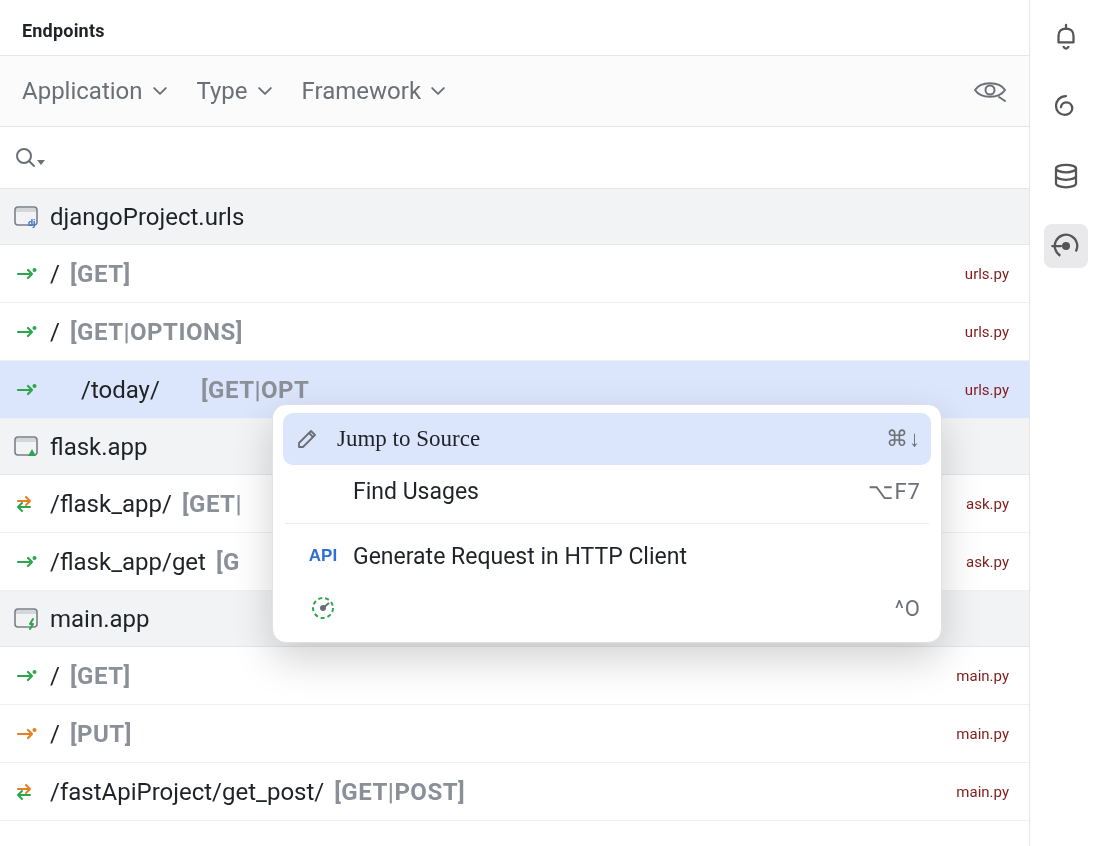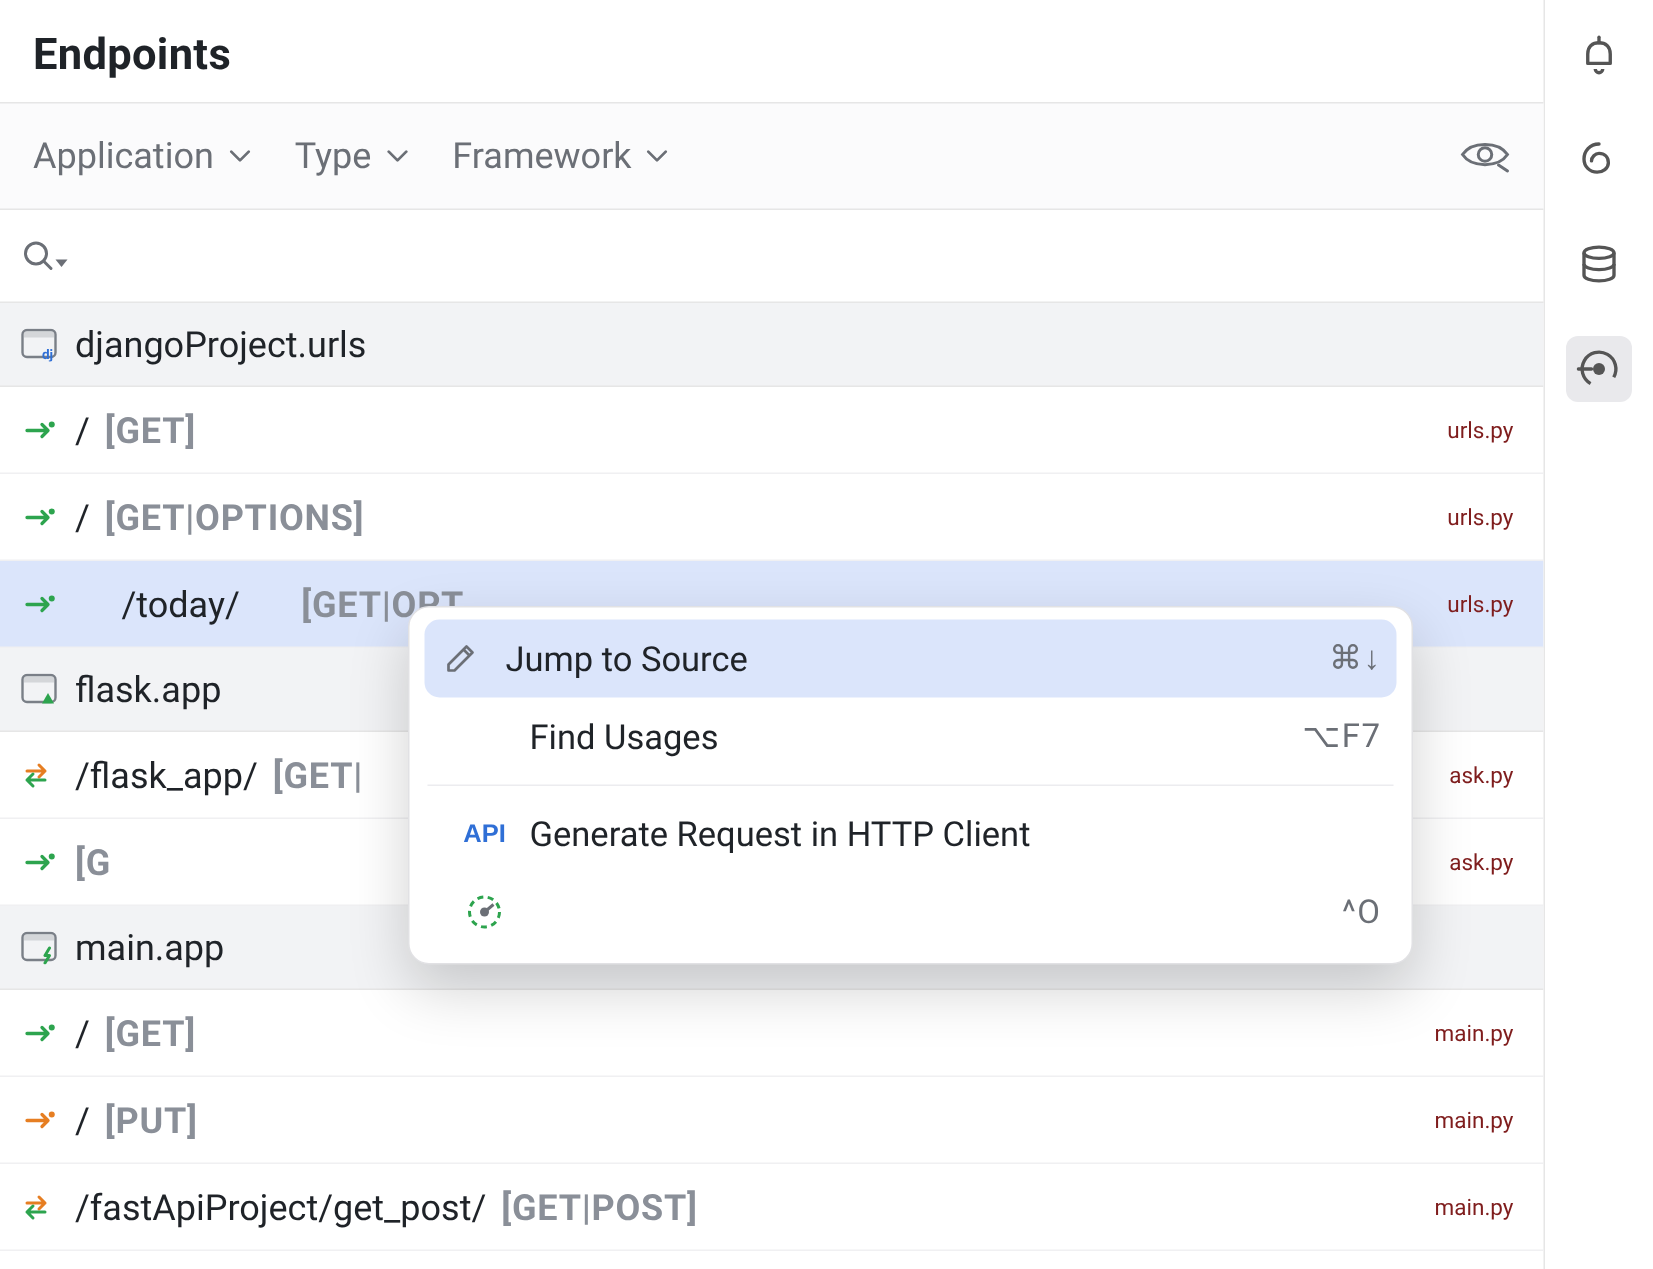--- a/index.html
+++ b/index.html
@@ -4,21 +4,21 @@
 <style>
   * { box-sizing: border-box; margin: 0; padding: 0; }
   html, body { width: 1102px; height: 846px; font-family: -apple-system, BlinkMacSystemFont, "Segoe UI", Roboto, Helvetica, Arial, sans-serif; background: #fff; color: #1f2328; overflow: hidden; }
   .root { display: flex; width: 100%; height: 100%; }
   .panel { flex: 1 1 auto; display: flex; flex-direction: column; border-right: 1px solid #e6e6e6; position: relative; }
   .rightbar { width: 72px; flex: 0 0 72px; display: flex; flex-direction: column; align-items: center; padding-top: 14px; gap: 26px; background: #fff; }
   .rightbar .rb-item { width: 44px; height: 44px; display: flex; align-items: center; justify-content: center; border-radius: 8px; color: #555; }
   .rightbar .rb-item.active { background: #e9e9ec; }
 
   .titlebar { padding: 20px 22px 14px 22px; }
-  .titlebar h1 { font-size: 29px; font-weight: 700; letter-spacing: 0.2px; }
+  .titlebar h1 { font-size: 18px; font-weight: 700; letter-spacing: 0.2px; }
 
   .filterbar { display: flex; align-items: center; padding: 0 22px; height: 72px; border-top: 1px solid #e6e6e6; border-bottom: 1px solid #e6e6e6; gap: 30px; color: #6b6f76; font-size: 24px; background: #fbfbfc; }
   .filter { display: flex; align-items: center; gap: 10px; cursor: pointer; }
   .filter .chev { width: 14px; height: 14px; }
   .filterbar .spacer { flex: 1; }
   .eye { color: #6b6f76; }
 
   .searchbar { display: flex; align-items: center; padding: 0 14px; height: 62px; border-bottom: 1px solid #e6e6e6; }
   .searchbar .glass { color: #6b6f76; display:flex; align-items:center; }
   .searchbar input { border: none; outline: none; font-size: 22px; flex: 1; padding-left: 10px; background: transparent; }
@@ -36,21 +36,21 @@
 
   
   .ep-arrow { width: 22px; height: 18px; }
 
   
   .ctxmenu { position: absolute; left: 272px; top: 404px; width: 670px; background: #fff; border: 1px solid #e1e1e4; border-radius: 14px; box-shadow: 0 16px 40px rgba(0,0,0,0.18); padding: 8px 0; z-index: 50; }
   .ctx-item { display: flex; align-items: center; gap: 16px; height: 52px; padding: 0 20px; font-size: 23px; color: #1f2328; margin-left: 16px; }
   .ctx-item .cicon { width: 28px; height: 28px; display: inline-flex; align-items: center; justify-content: center; color: #6b6f76; }
   .ctx-item .cicon.api { color: #2f6fd6; font-weight: 700; font-size: 17px; font-family: Arial, sans-serif; }
   .ctx-item .short { margin-left: auto; color: #6b6f76; font-size: 22px; letter-spacing: 1px; }
-  .ctx-item.highlight { background: #dbe5fb; border-radius: 10px; margin: 0 10px; padding: 0 10px; }
+  .ctx-item.highlight { background: #dbe5fb; border-radius: 10px; margin: 0 10px; padding: 0 10px; font-family: Liberation Serif, serif; }
   .ctx-sep { height: 1px; background: #ececef; margin: 6px 12px; }
 
   svg { display: block; }
 </style>
 </head>
 <body>
 
 <div class="root">
   <div class="panel">
     <div class="titlebar">
@@ -170,20 +170,21 @@
         <span class="spacer"></span>
         <span class="file">ask.py</span>
       </div>
       <div class="row">
         <span class="ricon">
           <svg class="ep-arrow" viewBox="0 0 22 18">
               <path d="M2 9 H16 M12 5 L16 9 L12 13" fill="none" stroke="#2da44e" stroke-width="2.2" stroke-linecap="round" stroke-linejoin="round"></path>
               <circle cx="18.5" cy="5" r="2" fill="#2da44e"></circle>
             </svg>
         </span>
+        <span class="path">/flask_app/get</span>
         <span class="method">[G</span>
         <span class="spacer"></span>
         <span class="file">ask.py</span>
       </div>
 
       <div class="grouphead">
         <span class="gicon">
           <svg width="26" height="22" viewBox="0 0 26 22">
               <rect x="1" y="1" width="22" height="18" rx="3" fill="none" stroke="#7a7f87" stroke-width="1.6"></rect>
               <rect x="2" y="2" width="20" height="4" fill="#7a7f87" opacity="0.25"></rect>

